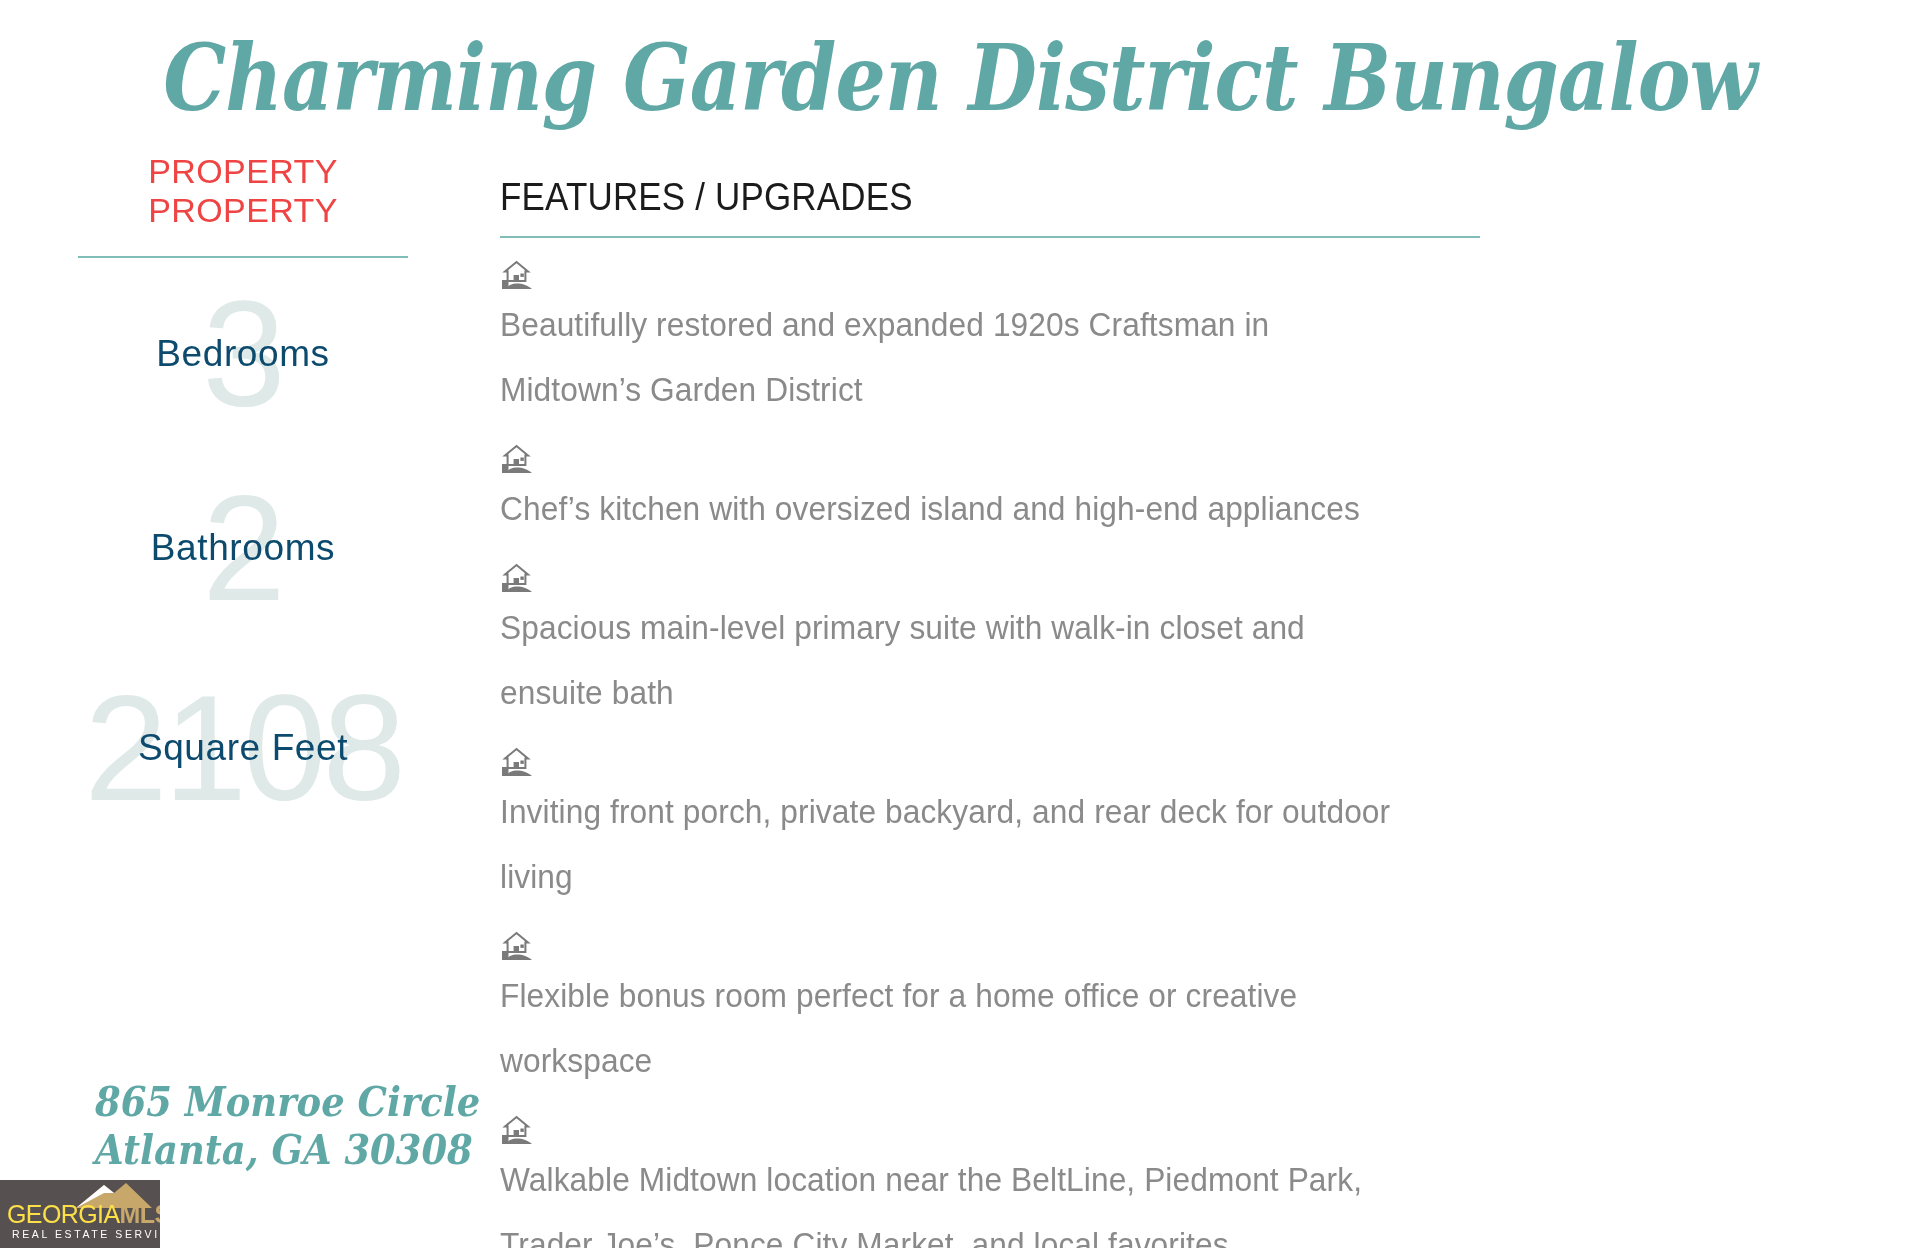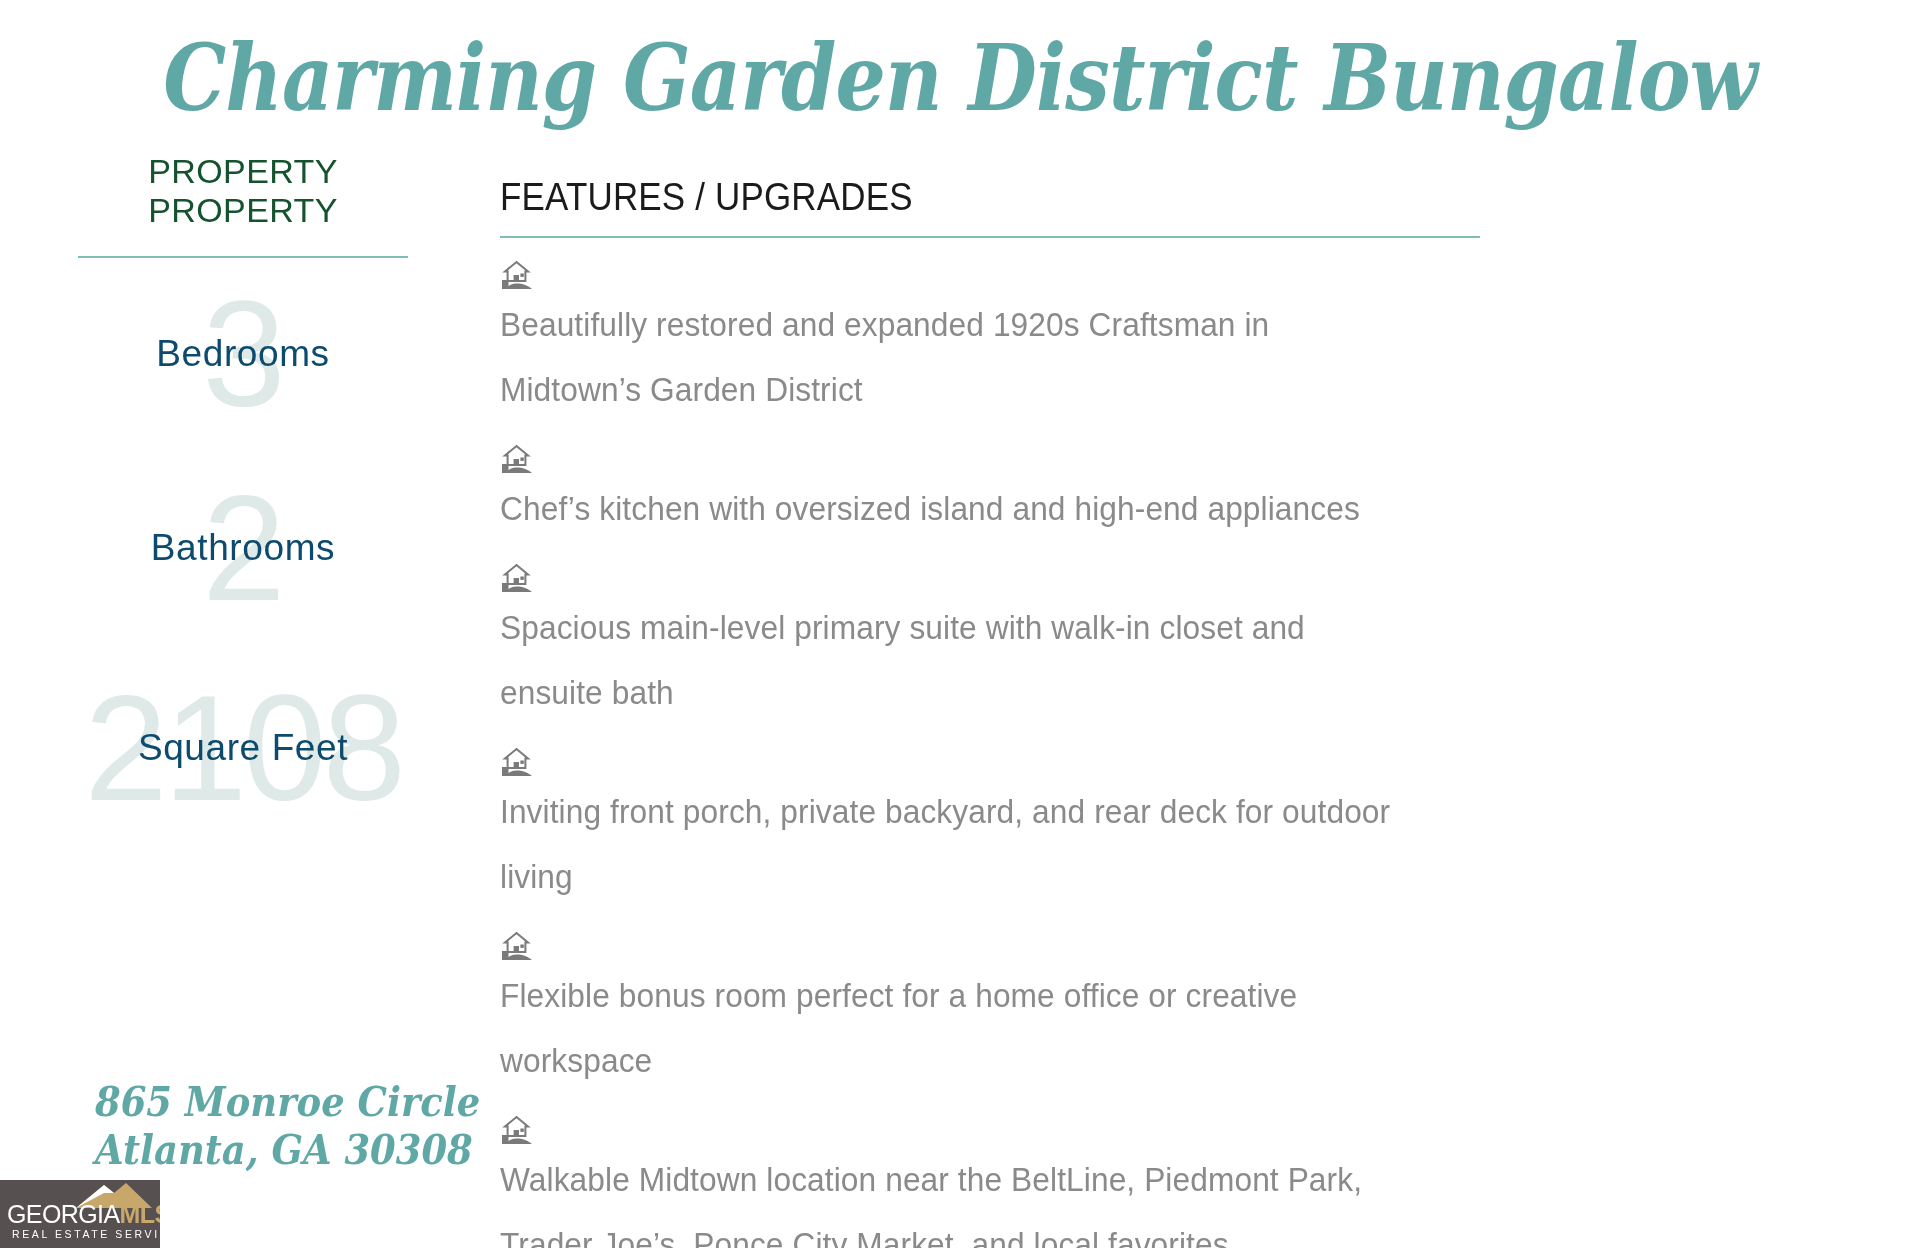--- a/index.html
+++ b/index.html
@@ -38,21 +38,21 @@
   
   .sidebar {
     position: absolute;
     left: 78px;
     top: 152px;
     width: 330px;
   }
   .sidebar-heading {
     font-size: 34px;
     line-height: 1.14;
-    color: #14532d;
+    color: #ef4444;
     text-align: center;
     font-weight: 400;
     letter-spacing: 0.4px;
     font-family: "Liberation Sans", sans-serif;
   }
   .sidebar-rule {
     margin-top: 26px;
     width: 330px;
     height: 2px;
     background: #7FBDB8;
@@ -137,21 +137,21 @@
   .mls-wordmark {
     position: absolute;
     left: 7px;
     top: 20px;
     font-size: 25px;
     letter-spacing: -0.6px;
     font-weight: 400;
     font-family: "Liberation Sans", sans-serif;
     white-space: nowrap;
   }
-  .mls-georgia { color: #ffffff; }
+  .mls-georgia { color: #fde047; }
   .mls-mls { color: #C8A76A; font-weight: 700; }
   .mls-tagline {
     position: absolute;
     left: 12px;
     top: 48px;
     font-size: 10.5px;
     letter-spacing: 2.6px;
     color: #ffffff;
     font-family: "Liberation Sans", sans-serif;
     white-space: nowrap;

